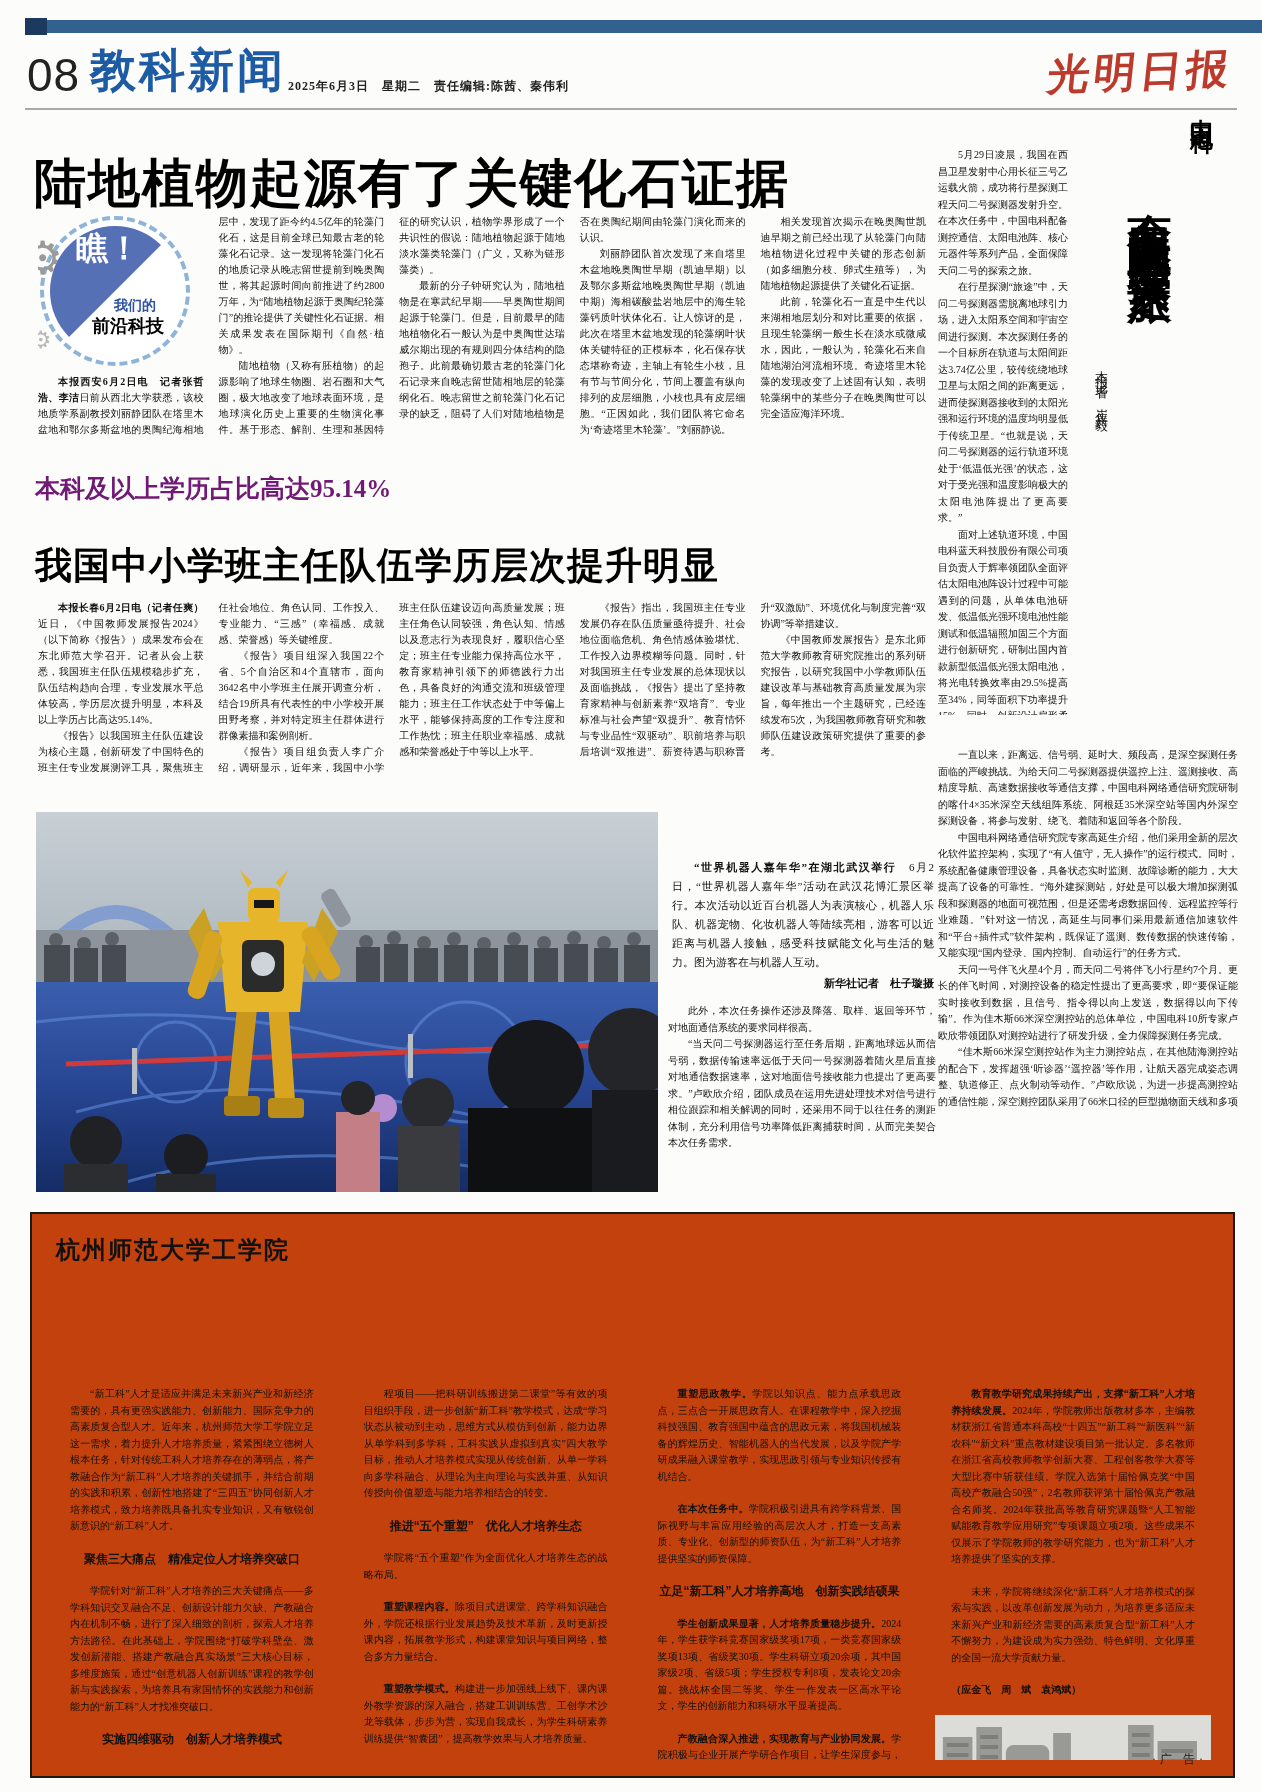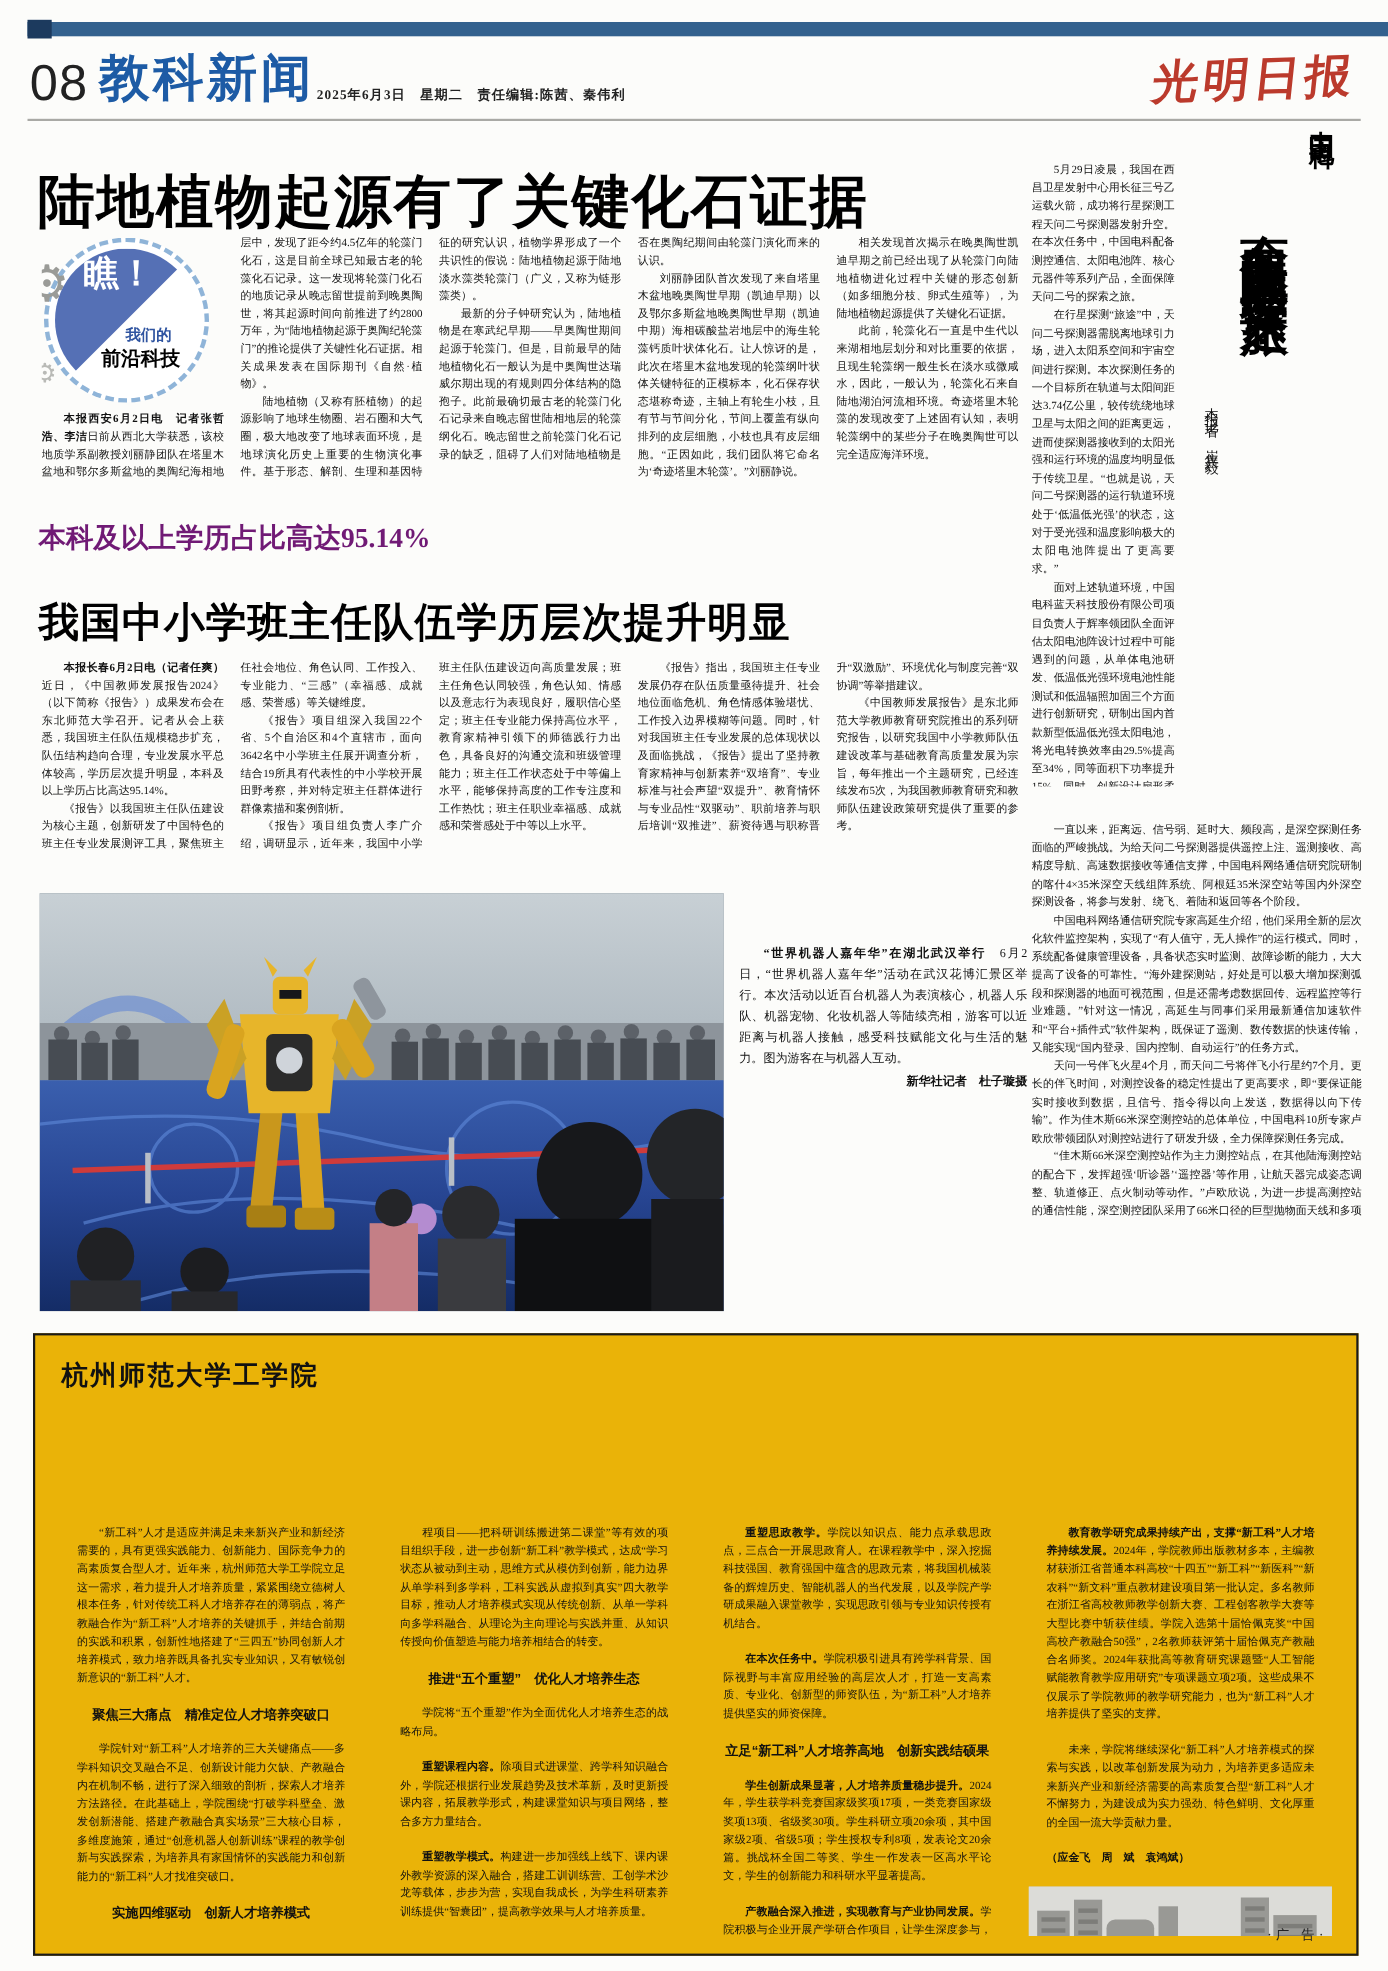--- a/index.html
+++ b/index.html
@@ -53,21 +53,21 @@
   .tw-wide{position:absolute;left:938px;top:700px;width:300px;height:362px;overflow:hidden;}
   .tw-tail{position:absolute;left:668px;top:956px;width:268px;height:234px;overflow:hidden;}
 
   
   .photo{position:absolute;left:36px;top:812px;width:622px;height:380px;overflow:hidden;background:#9aa5ad;}
   .cap{position:absolute;left:672px;top:858px;width:262px;font-size:11px;line-height:19px;}
   .cap .credit{display:block;text-align:right;font-weight:bold;text-indent:0;margin-top:2px;}
 
   
   .adbox{position:absolute;left:30px;top:1212px;width:1205px;height:566px;border:2px solid #1a1a1a;
-         background:#eab308;box-sizing:border-box;}
+         background:#c2410c;box-sizing:border-box;}
   .ad-kicker{position:absolute;left:24px;top:20px;font-family:"Liberation Sans",sans-serif;
              font-size:24px;font-weight:900;color:#111;letter-spacing:2px;}
   .ad-headline{position:absolute;left:0;top:66px;width:100%;text-align:center;
                font-size:37px;font-weight:900;letter-spacing:2px;color:#000;}
   .ad-cols{position:absolute;left:22px;top:156px;right:22px;bottom:16px;display:flex;gap:18px;overflow:hidden;}
   .adcol{flex:1 1 0;font-size:10px;line-height:16.5px;overflow:hidden;}
   .adcol p{margin:16px;text-indent:2em;text-align:justify;}
   .adcol .sub{font-family:"Liberation Sans",sans-serif;text-align:center;text-indent:0;
               font-weight:bold;font-size:12px;margin:7px 0;}
   .adcol b{font-weight:900;}
@@ -126,20 +126,24 @@
     <p><span>面对上述轨道环境，中国电科蓝天科技股份有限公司项目负责人于辉率领团队全面评估太阳电池阵设计过程中可能遇到的问题，从单体电池研发、低温低光强环境电池性能测试和低温辐照加固三个方面进行创新研究，研制出国内首款新型低温低光强太阳电池，将光电转换效率由29.5%提高至34%，同等面积下功率提升15%。同时，创新设计扇形柔性太阳电池阵，兼具高收纳比、长寿命、高可靠、轻量化等特点。</span></p>
   </div>
   <div class="tw-byline">本报记者　崔兴毅</div>
   <div class="tw-headline">全面保障天问二号探索之旅</div>
   <div class="tw-kicker">中国电科：</div>
   <div class="tw tw-wide">
     <p><span>一直以来，距离远、信号弱、延时大、频段高，是深空探测任务面临的严峻挑战。为给天问二号探测器提供遥控上注、遥测接收、高精度导航、高速数据接收等通信支撑，中国电科网络通信研究院研制的喀什4×35米深空天线组阵系统、阿根廷35米深空站等国内外深空探测设备，将参与发射、绕飞、着陆和返回等各个阶段。</span></p>
     <p><span>中国电科网络通信研究院专家高延生介绍，他们采用全新的层次化软件监控架构，实现了“有人值守，无人操作”的运行模式。同时，系统配备健康管理设备，具备状态实时监测、故障诊断的能力，大大提高了设备的可靠性。“海外建探测站，好处是可以极大增加探测弧段和探测器的地面可视范围，但是还需考虑数据回传、远程监控等行业难题。”针对这一情况，高延生与同事们采用最新通信加速软件和“平台+插件式”软件架构，既保证了遥测、数传数据的快速传输，又能实现“国内登录、国内控制、自动运行”的任务方式。</span></p>
     <p><span>天问一号伴飞火星4个月，而天问二号将伴飞小行星约7个月。更长的伴飞时间，对测控设备的稳定性提出了更高要求，即“要保证能实时接收到数据，且信号、指令得以向上发送，数据得以向下传输”。作为佳木斯66米深空测控站的总体单位，中国电科10所专家卢欧欣带领团队对测控站进行了研发升级，全力保障探测任务完成。</span></p>
     <p><span>“佳木斯66米深空测控站作为主力测控站点，在其他陆海测控站的配合下，发挥超强‘听诊器’‘遥控器’等作用，让航天器完成姿态调整、轨道修正、点火制动等动作。”卢欧欣说，为进一步提高测控站的通信性能，深空测控团队采用了66米口径的巨型抛物面天线和多项关键技术，不仅让天线增益高，而且指得准。</span></p>
+  </div>
+  <div class="tw tw-tail">
+    <p><span>此外，本次任务操作还涉及降落、取样、返回等环节，对地面通信系统的要求同样很高。</span></p>
+    <p><span>“当天问二号探测器运行至任务后期，距离地球远从而信号弱，数据传输速率远低于天问一号探测器着陆火星后直接对地通信数据速率，这对地面信号接收能力也提出了更高要求。”卢欧欣介绍，团队成员在运用先进处理技术对信号进行相位跟踪和相关解调的同时，还采用不同于以往任务的测距体制，充分利用信号功率降低距离捕获时间，从而完美契合本次任务需求。</span></p>
   </div>
 
   <div class="photo">
     <svg width="622" height="380" viewBox="0 0 622 380">
       <defs>
         <linearGradient id="sky" x1="0" y1="0" x2="0" y2="1">
           <stop offset="0" stop-color="#c8d0d5"></stop>
             <stop offset="1" stop-color="#a9b4bc"></stop>
         </linearGradient>
         <linearGradient id="floor" x1="0" y1="0" x2="0" y2="1">

